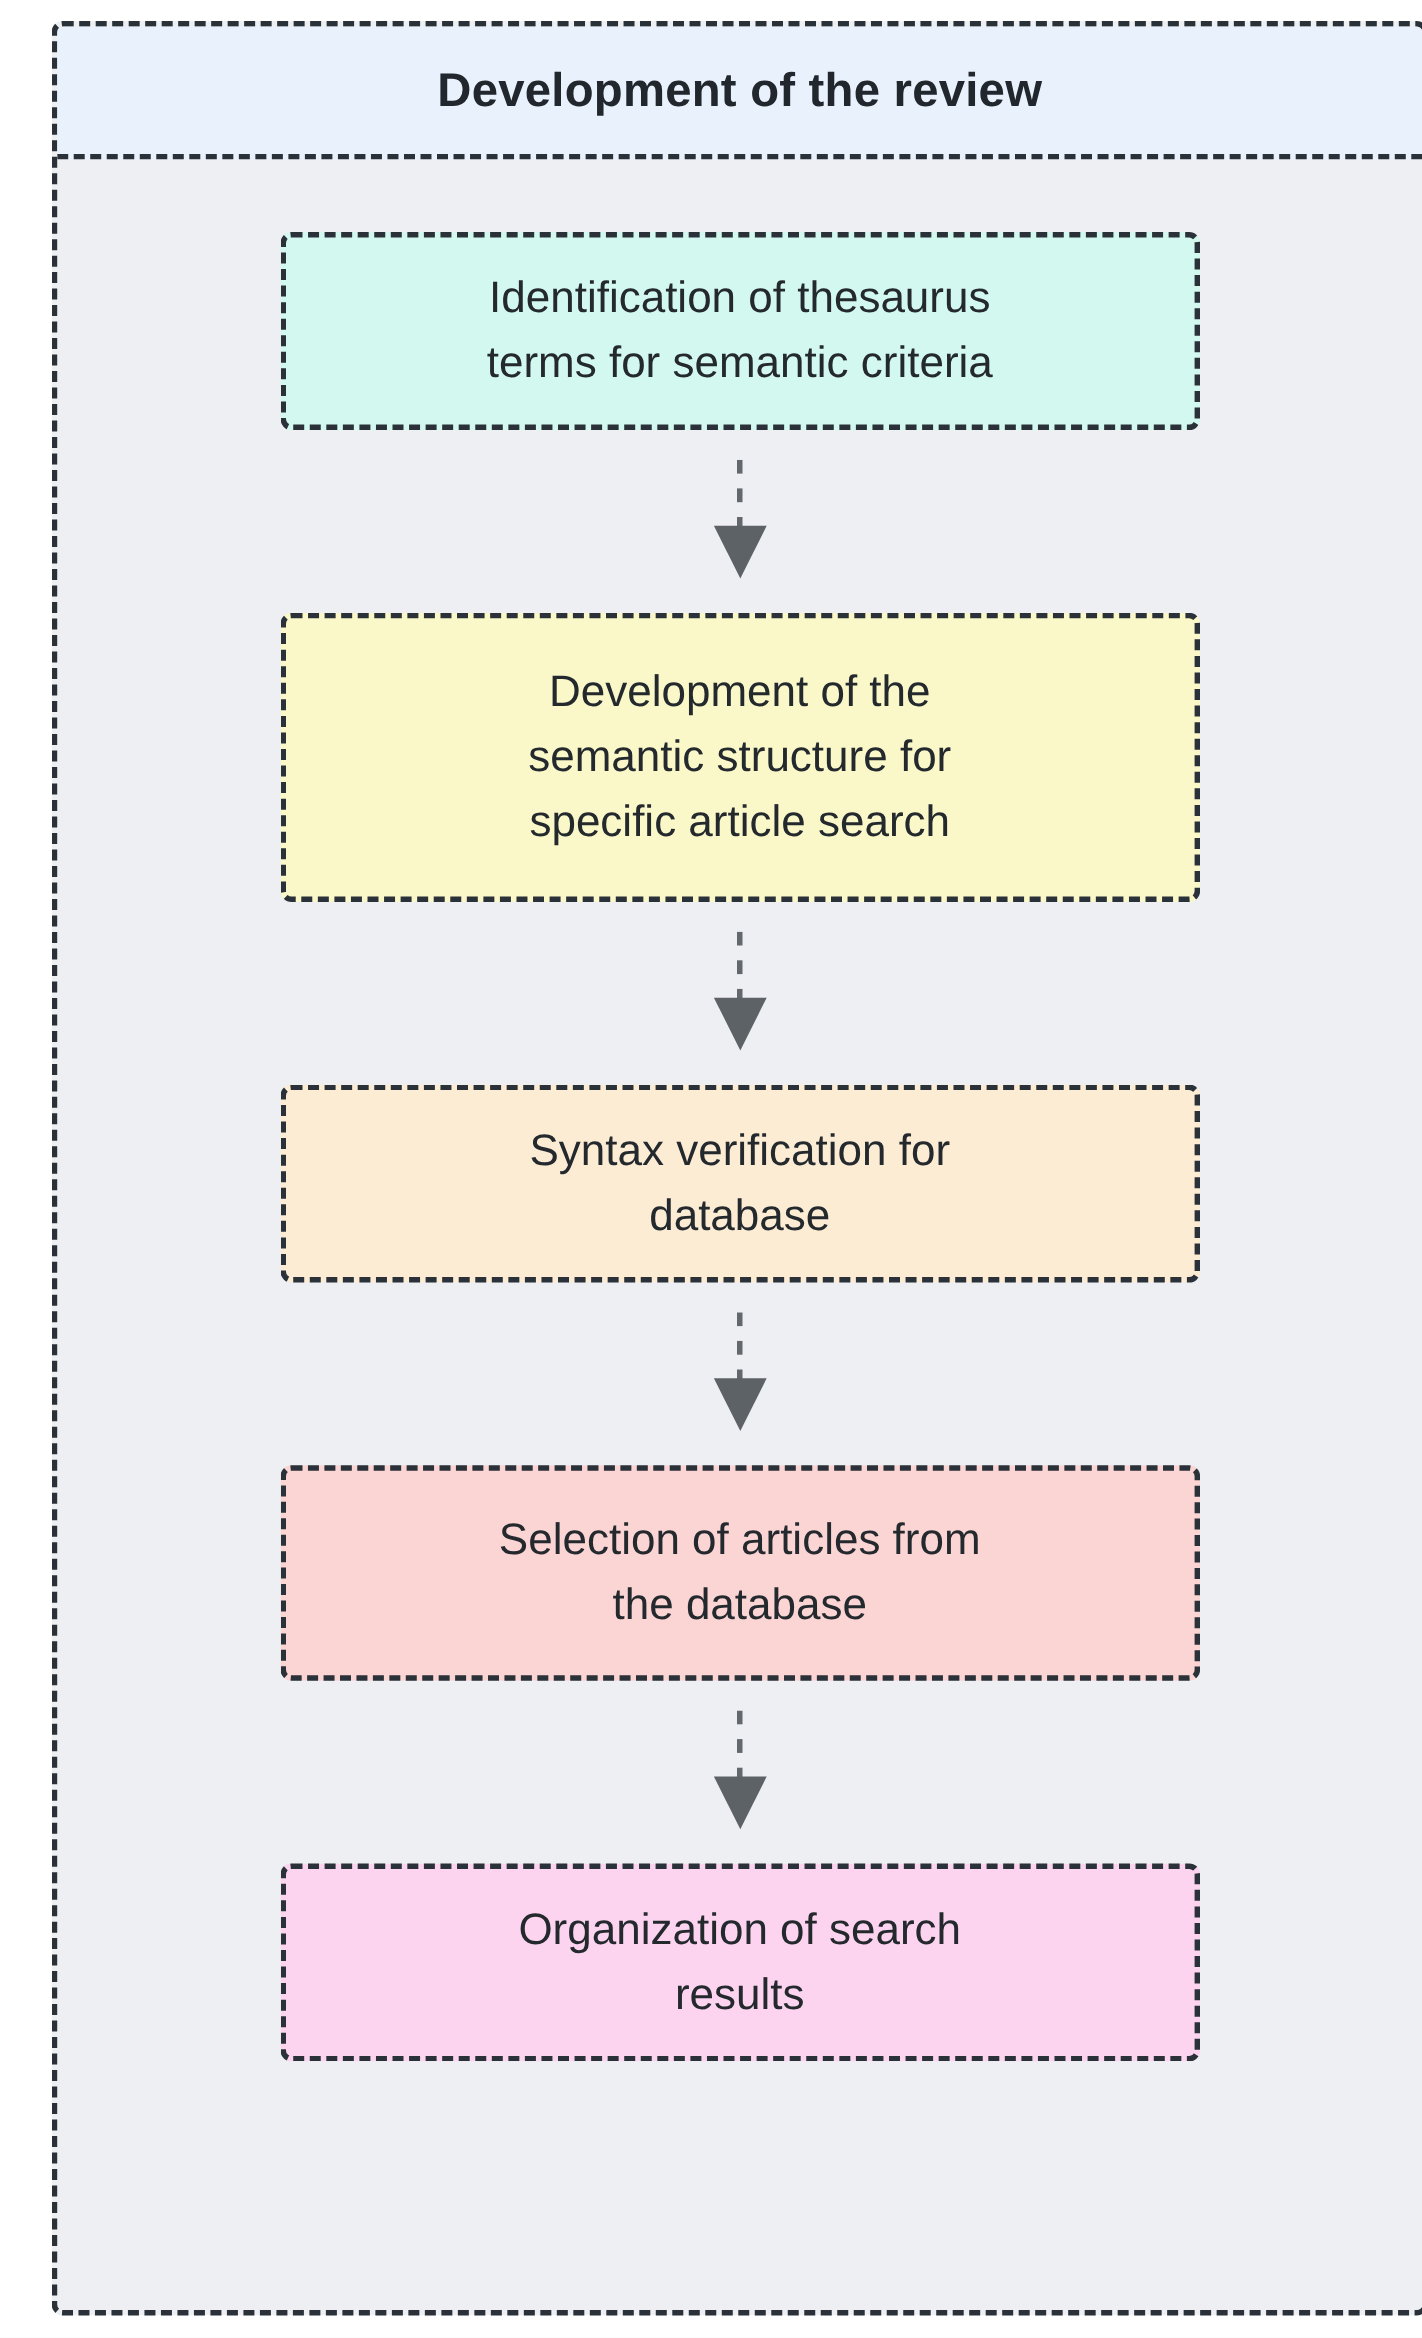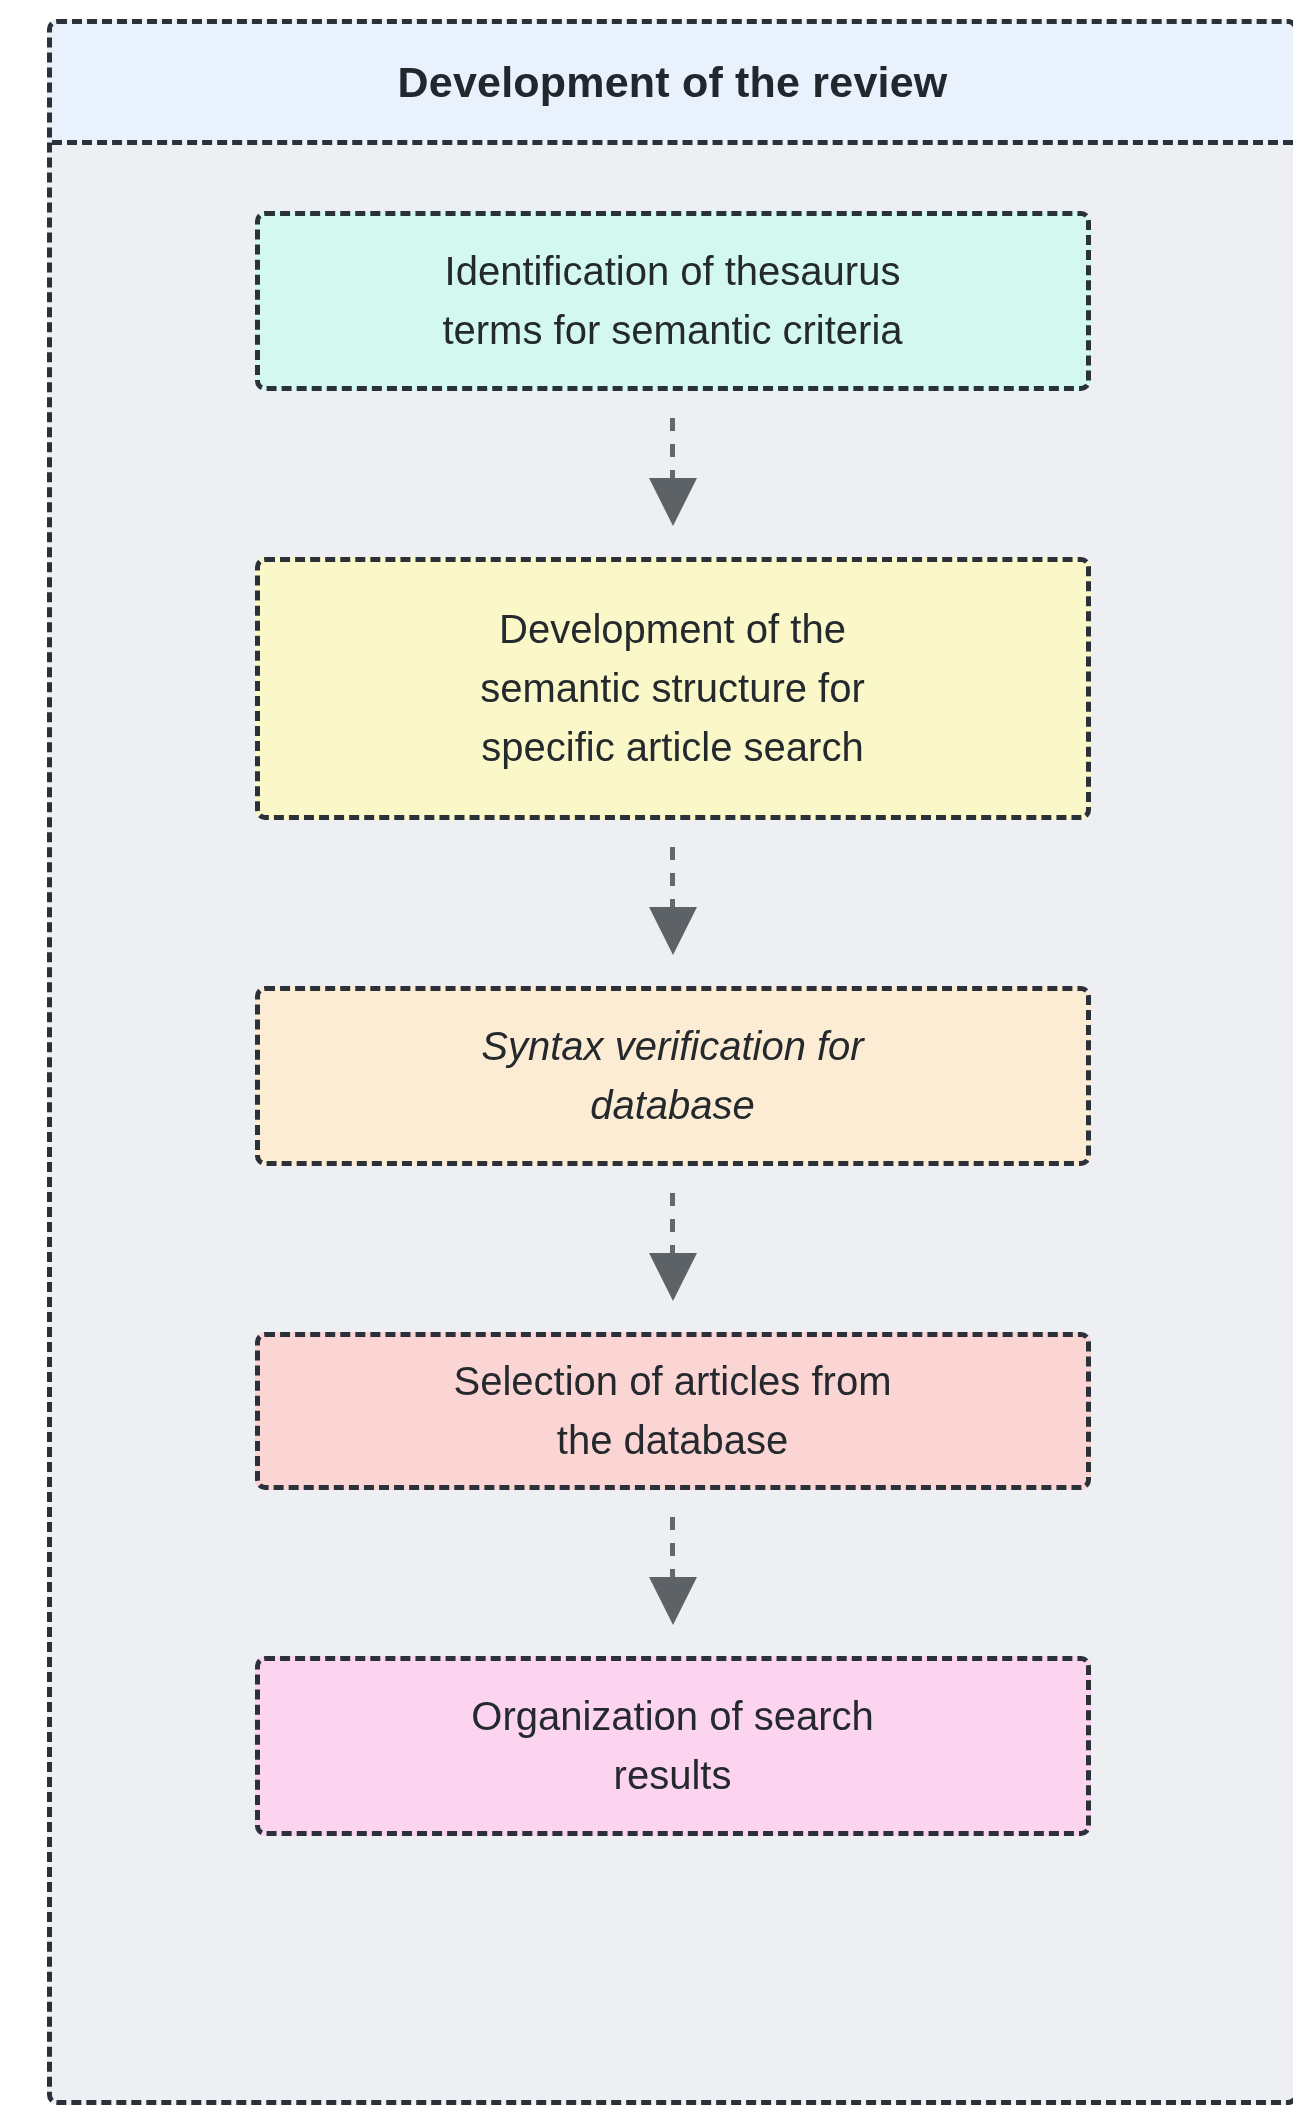--- a/index.html
+++ b/index.html
@@ -88,22 +88,22 @@
   .node-label {
     font-size: 40px;
     line-height: 1.48;
     color: #24292e;
     padding: 0 18px;
     white-space: pre-line;
   }
 
   .node.n1 { height: 180px; margin-top: 66px; }
   .node.n2 { height: 263px; }
-  .node.n3 { height: 180px; font-style: italic; }
-  .node.n4 { height: 158px; }
+  .node.n3 { height: 180px; }
+  .node.n4 { height: 196px; }
   .node.n5 { height: 180px; }
 
   
   .connector {
     position: relative;
     width: 40px;
     display: flex;
     flex-direction: column;
     align-items: center;
     justify-content: flex-start;

